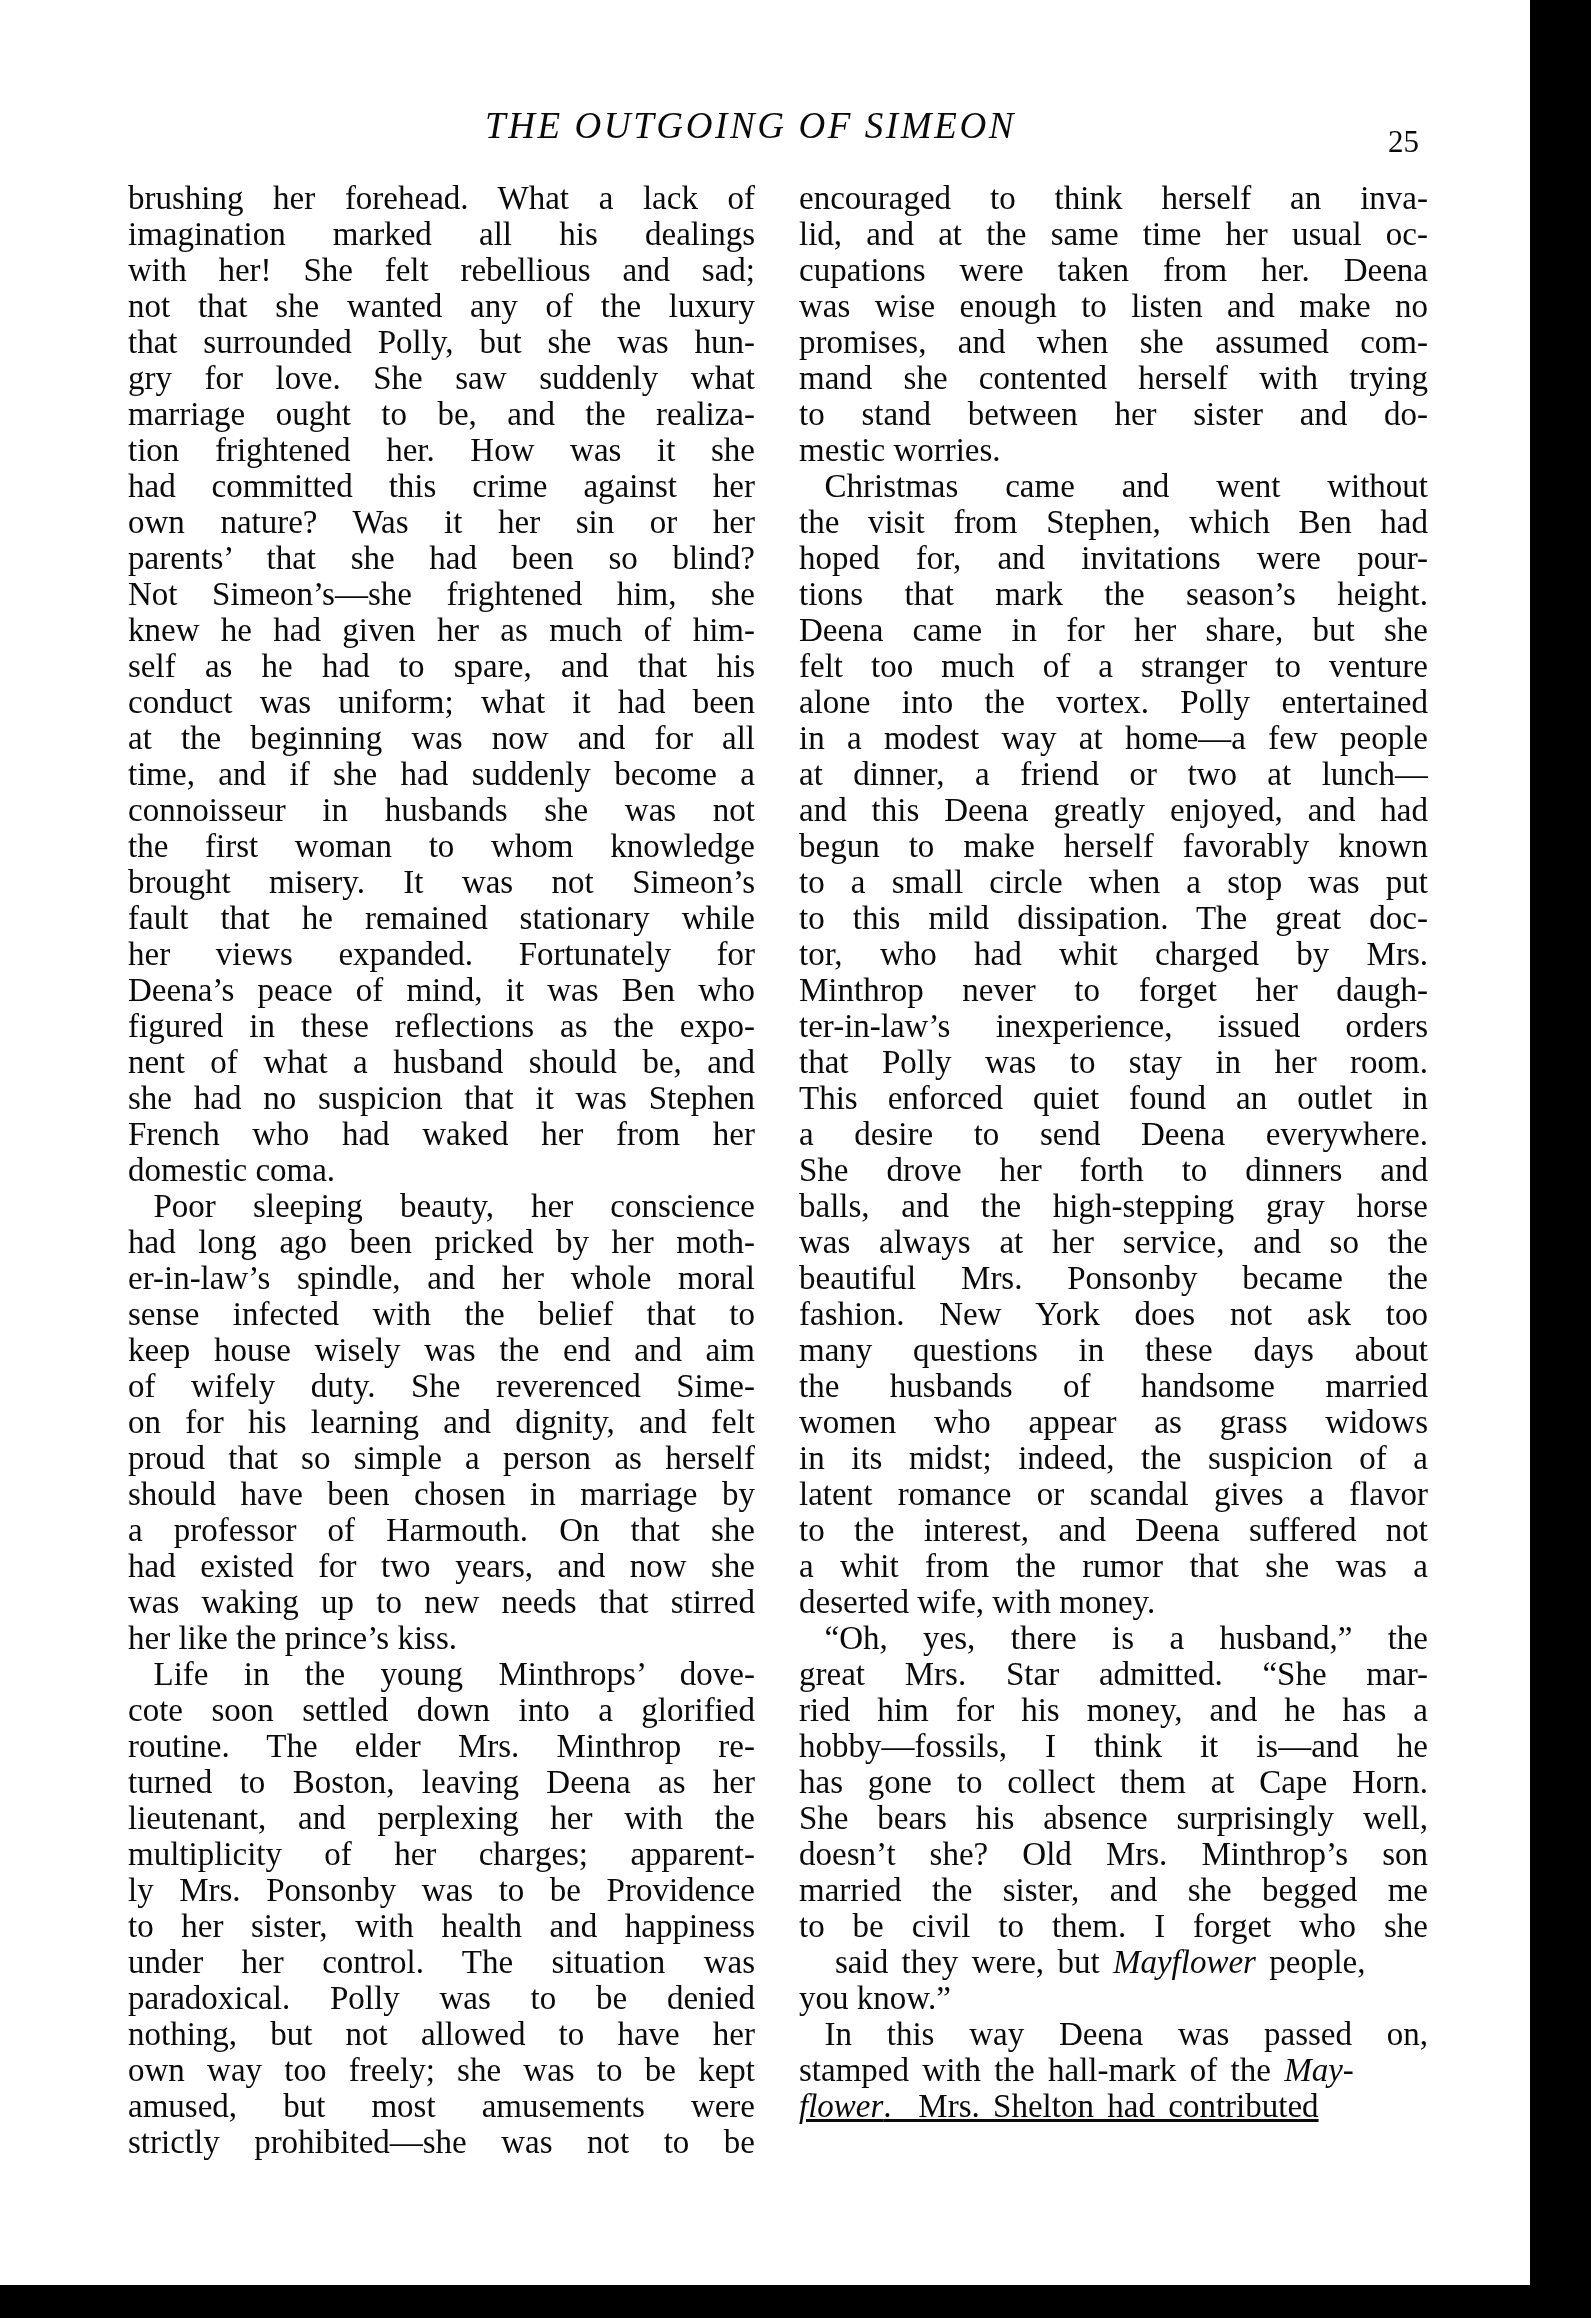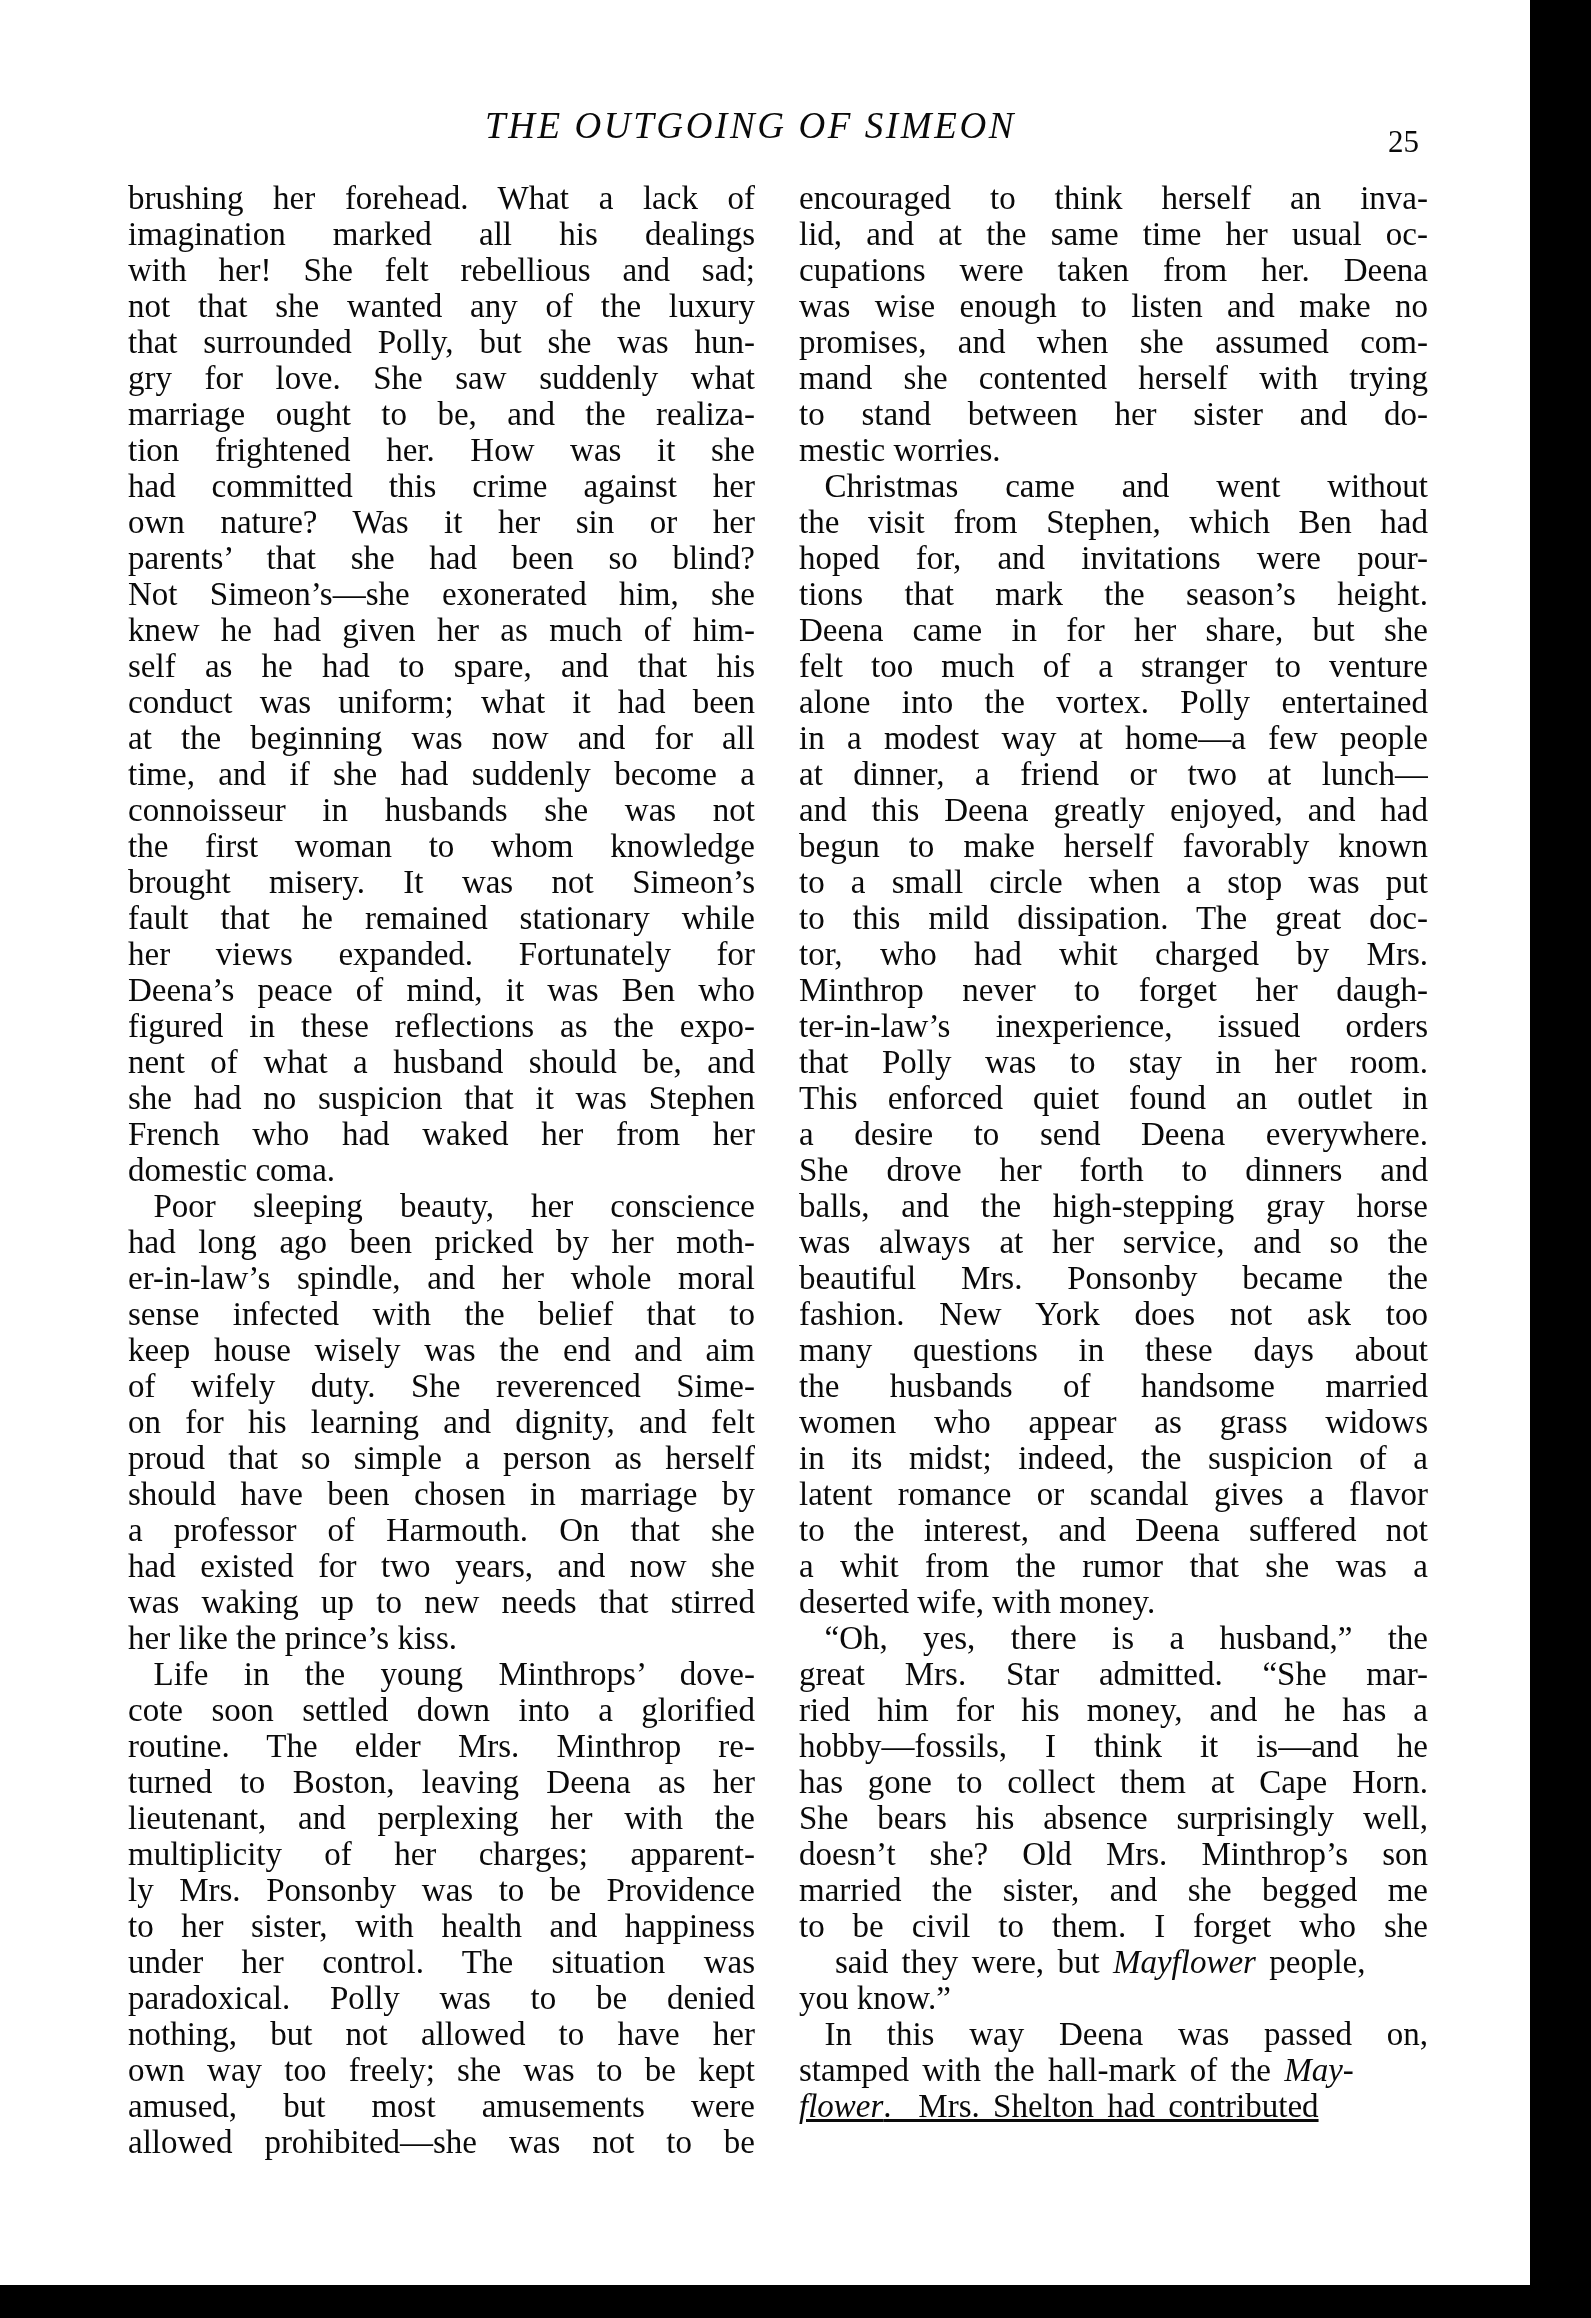--- a/index.html
+++ b/index.html
@@ -47,21 +47,21 @@
     <div class="line">imagination marked all his dealings</div>
     <div class="line">with her!  She felt rebellious and sad;</div>
     <div class="line">not that she wanted any of the luxury</div>
     <div class="line">that surrounded Polly, but she was hun-</div>
     <div class="line">gry for love.  She saw suddenly what</div>
     <div class="line">marriage ought to be, and the realiza-</div>
     <div class="line">tion frightened her.  How was it she</div>
     <div class="line">had committed this crime against her</div>
     <div class="line">own nature?  Was it her sin or her</div>
     <div class="line">parents’ that she had been so blind?</div>
-    <div class="line">Not Simeon’s—she exonerated him, she</div>
+    <div class="line">Not Simeon’s—she frightened him, she</div>
     <div class="line">knew he had given her as much of him-</div>
     <div class="line">self as he had to spare, and that his</div>
     <div class="line">conduct was uniform; what it had been</div>
     <div class="line">at the beginning was now and for all</div>
     <div class="line">time, and if she had suddenly become a</div>
     <div class="line">connoisseur in husbands she was not</div>
     <div class="line">the first woman to whom knowledge</div>
     <div class="line">brought misery.  It was not Simeon’s</div>
     <div class="line">fault that he remained stationary while</div>
     <div class="line">her views expanded.  Fortunately for</div>
@@ -90,21 +90,21 @@
     <div class="line">turned to Boston, leaving Deena as her</div>
     <div class="line">lieutenant, and perplexing her with the</div>
     <div class="line">multiplicity of her charges; apparent-</div>
     <div class="line">ly Mrs. Ponsonby was to be Providence</div>
     <div class="line">to her sister, with health and happiness</div>
     <div class="line">under her control.  The situation was</div>
     <div class="line">paradoxical.  Polly was to be denied</div>
     <div class="line">nothing, but not allowed to have her</div>
     <div class="line">own way too freely; she was to be kept</div>
     <div class="line">amused, but most amusements were</div>
-    <div class="line">allowed prohibited—she was not to be</div>
+    <div class="line">strictly prohibited—she was not to be</div>
   </div>
 <div class="col col-right" id="col-1">
     <div class="line">encouraged to think herself an inva-</div>
     <div class="line">lid, and at the same time her usual oc-</div>
     <div class="line">cupations were taken from her.  Deena</div>
     <div class="line">was wise enough to listen and make no</div>
     <div class="line">promises, and when she assumed com-</div>
     <div class="line">mand she contented herself with trying</div>
     <div class="line">to stand between her sister and do-</div>
     <div class="line last">mestic worries.</div>

